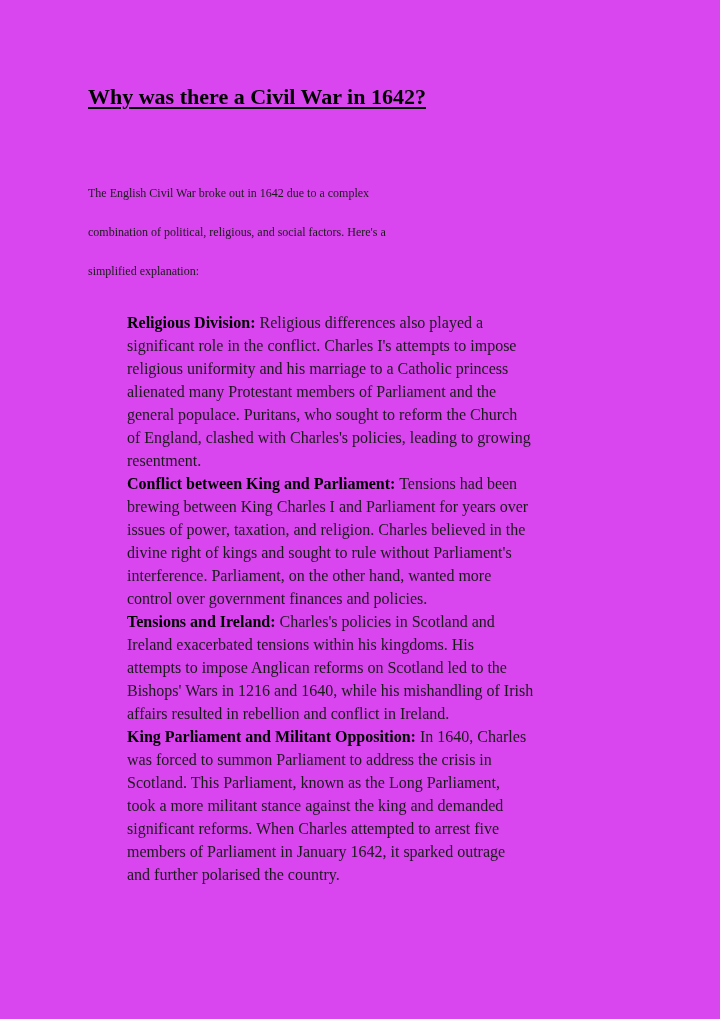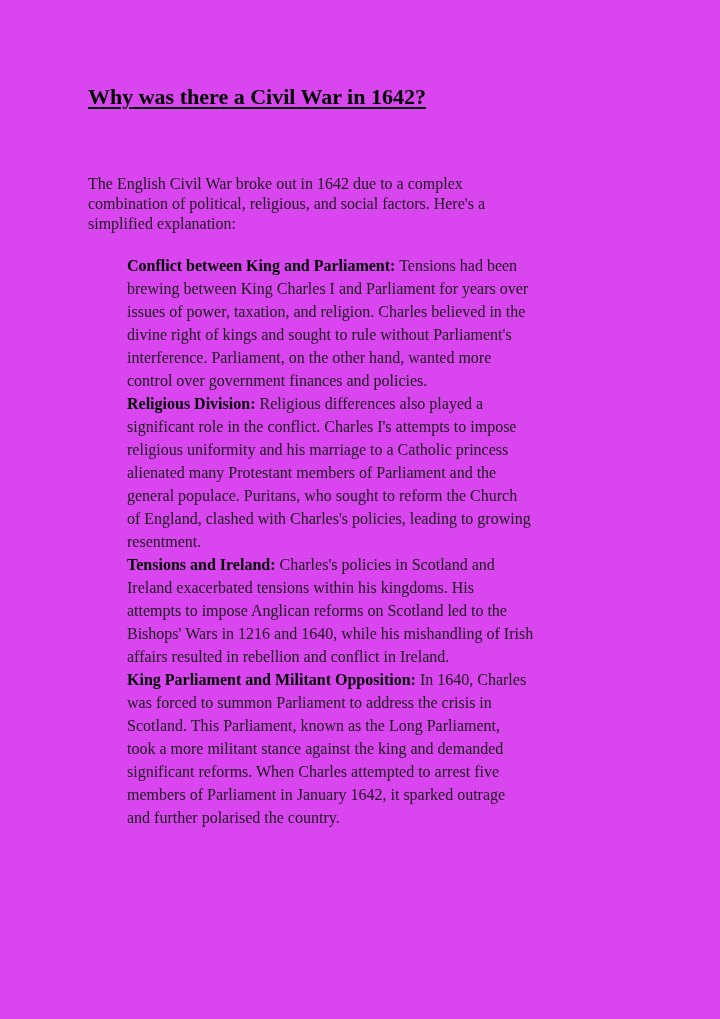--- a/index.html
+++ b/index.html
@@ -22,22 +22,22 @@
     font-size: 22px;
     line-height: 26px;
     font-weight: bold;
     color: #000000;
     text-decoration: underline;
     text-decoration-thickness: 2px;
     text-underline-offset: 3px;
   }
   .intro {
     margin: 64px 85px 0 88px;
-    font-size: 16px;
-    line-height: 20px;
+    font-size: 12px;
+    line-height: 39px;
     white-space: pre-line;
     color: #1a1a1a;
   }
   .sections {
     margin: 20px 60px 0 127px;
     width: 515px;
     font-size: 16px;
     line-height: 23px;
     color: #1a1a1a;
   }
@@ -58,34 +58,34 @@
 <div class="page">
 
   <h1 class="doc-title">Why was there a Civil War in 1642?</h1>
 
   <p class="intro">The English Civil War broke out in 1642 due to a complex
 combination of political, religious, and social factors. Here's a
 simplified explanation:</p>
 
   <div class="sections">
 
-    <p class="section"><span class="section-heading">Conflict between King and Parliament:</span> <span class="section-body">Tensions had been
-brewing between King Charles I and Parliament for years over
-issues of power, taxation, and religion. Charles believed in the
-divine right of kings and sought to rule without Parliament's
-interference. Parliament, on the other hand, wanted more
-control over government finances and policies.</span></p>
-
     <p class="section"><span class="section-heading">Religious Division:</span> <span class="section-body">Religious differences also played a
 significant role in the conflict. Charles I's attempts to impose
 religious uniformity and his marriage to a Catholic princess
 alienated many Protestant members of Parliament and the
 general populace. Puritans, who sought to reform the Church
 of England, clashed with Charles's policies, leading to growing
 resentment.</span></p>
+
+    <p class="section"><span class="section-heading">Conflict between King and Parliament:</span> <span class="section-body">Tensions had been
+brewing between King Charles I and Parliament for years over
+issues of power, taxation, and religion. Charles believed in the
+divine right of kings and sought to rule without Parliament's
+interference. Parliament, on the other hand, wanted more
+control over government finances and policies.</span></p>
 
     <p class="section"><span class="section-heading">Tensions and Ireland:</span> <span class="section-body">Charles's policies in Scotland and
 Ireland exacerbated tensions within his kingdoms. His
 attempts to impose Anglican reforms on Scotland led to the
 Bishops' Wars in 1216 and 1640, while his mishandling of Irish
 affairs resulted in rebellion and conflict in Ireland.</span></p>
 
     <p class="section"><span class="section-heading">King Parliament and Militant Opposition:</span> <span class="section-body">In 1640, Charles
 was forced to summon Parliament to address the crisis in
 Scotland. This Parliament, known as the Long Parliament,

